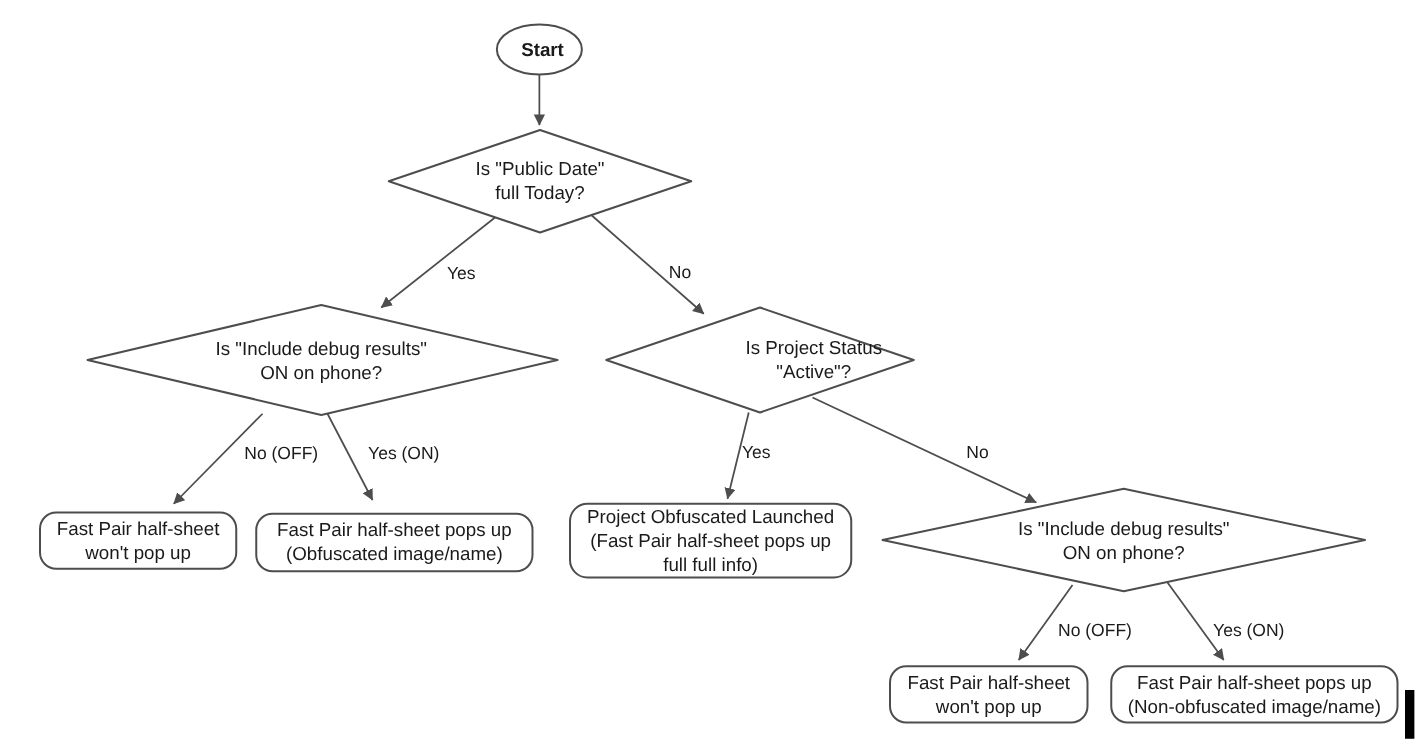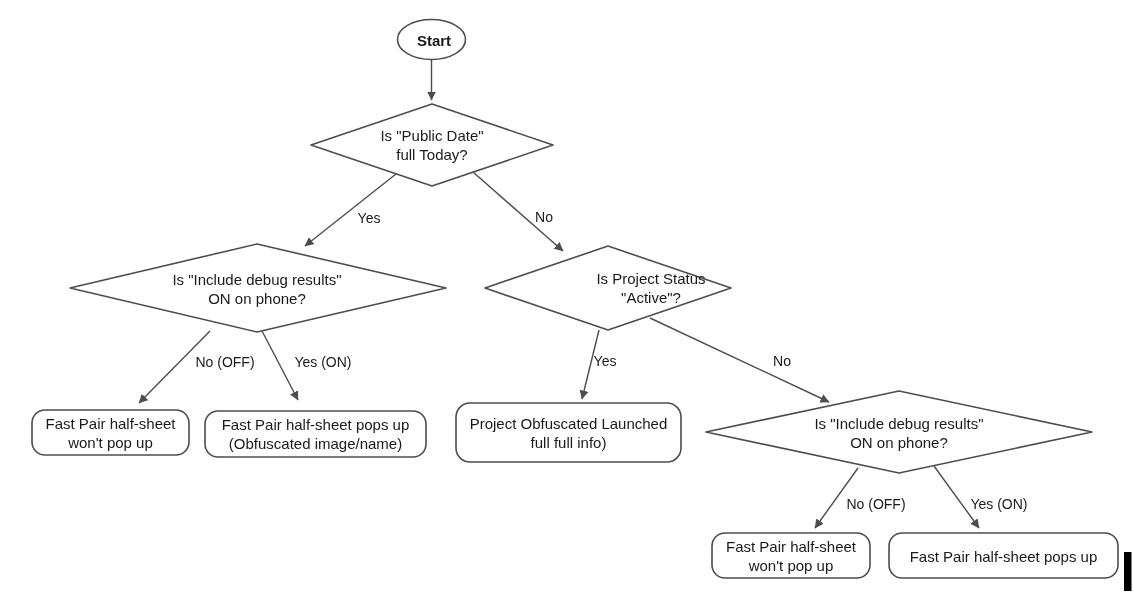--- a/index.html
+++ b/index.html
@@ -128,30 +128,32 @@
     <div>won't pop up</div>
   </div>
 
   <div class="node-text" style="left:315.5px; top:434px;">
     <div>Fast Pair half-sheet pops up</div>
     <div>(Obfuscated image/name)</div>
   </div>
 
   <div class="node-text" style="left:568.5px; top:432.5px;">
     <div>Project Obfuscated Launched</div>
+    <div>(Fast Pair half-sheet pops up</div>
     <div>full full info)</div>
   </div>
 
   <div class="node-text" style="left:791px; top:555.5px;">
     <div>Fast Pair half-sheet</div>
     <div>won't pop up</div>
   </div>
 
   <div class="node-text" style="left:1003.5px; top:555.5px;">
     <div>Fast Pair half-sheet pops up</div>
+    <div>(Non-obfuscated image/name)</div>
   </div>
 
   <div class="edge-label" style="left:369px; top:218px;">Yes</div>
   <div class="edge-label" style="left:544px; top:217px;">No</div>
   <div class="edge-label" style="left:225px; top:362px;">No (OFF)</div>
   <div class="edge-label" style="left:323px; top:362px;">Yes (ON)</div>
   <div class="edge-label" style="left:605px; top:361px;">Yes</div>
   <div class="edge-label" style="left:782px; top:361px;">No</div>
   <div class="edge-label" style="left:876px; top:504px;">No (OFF)</div>
   <div class="edge-label" style="left:999px; top:504px;">Yes (ON)</div>

